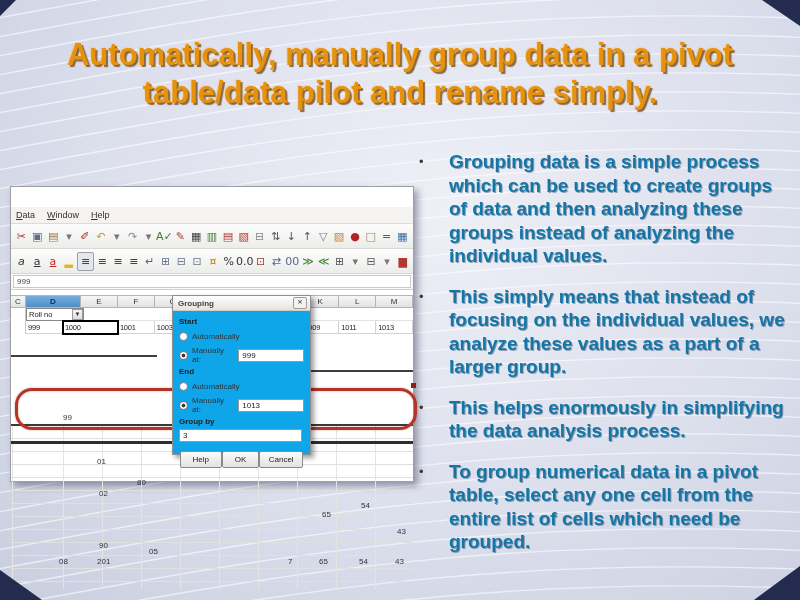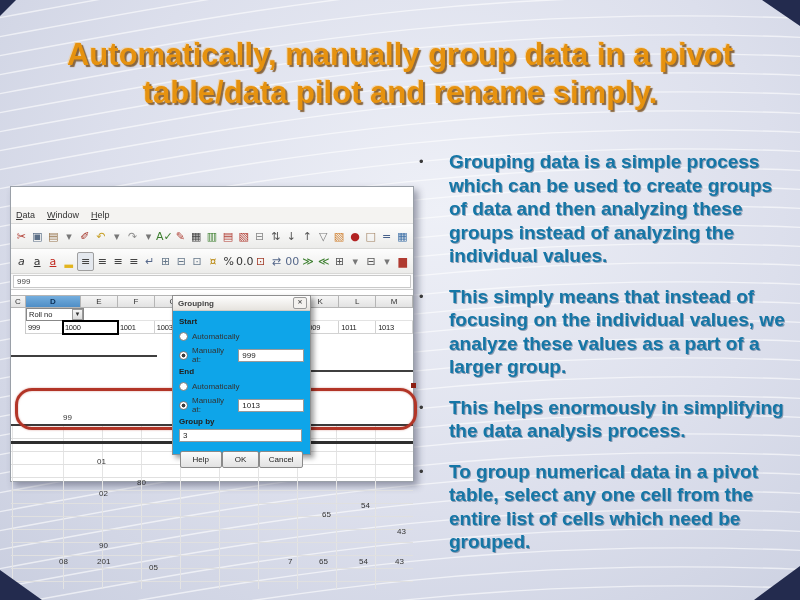--- a/index.html
+++ b/index.html
@@ -292,21 +292,21 @@
           <span class="scat" style="left: 52px; top: 118px;">99</span>
           <span class="scat" style="left: 86px; top: 162px;">01</span>
           <span class="scat" style="left: 126px; top: 183px;">80</span>
           <span class="scat" style="left: 88px; top: 194px; text-align: right;">02</span>
           <span class="scat" style="left: 88px; top: 246px;">90</span>
           <span class="scat" style="left: 350px; top: 206px;">54</span>
           <span class="scat" style="left: 311px; top: 215px;">65</span>
           <span class="scat" style="left: 386px; top: 232px;">43</span>
           <span class="scat" style="left: 48px; top: 262px;">08</span>
           <span class="scat" style="left: 86px; top: 262px;">201</span>
-          <span class="scat" style="left: 126px; top: 268px; padding-left: 12px;">05</span>
+          <span class="scat" style="left: 126px; top: 252px; padding-left: 12px;">05</span>
           <span class="scat" style="left: 277px; top: 262px;">7</span>
           <span class="scat" style="left: 308px; top: 262px;">65</span>
           <span class="scat" style="left: 348px; top: 262px;">54</span>
           <span class="scat" style="left: 384px; top: 262px;">43</span>
         </div>
       <div class="bline a"></div>
       <div class="bline b"></div>
       <div class="totals-band"></div>
       <div class="marker"></div>
 

